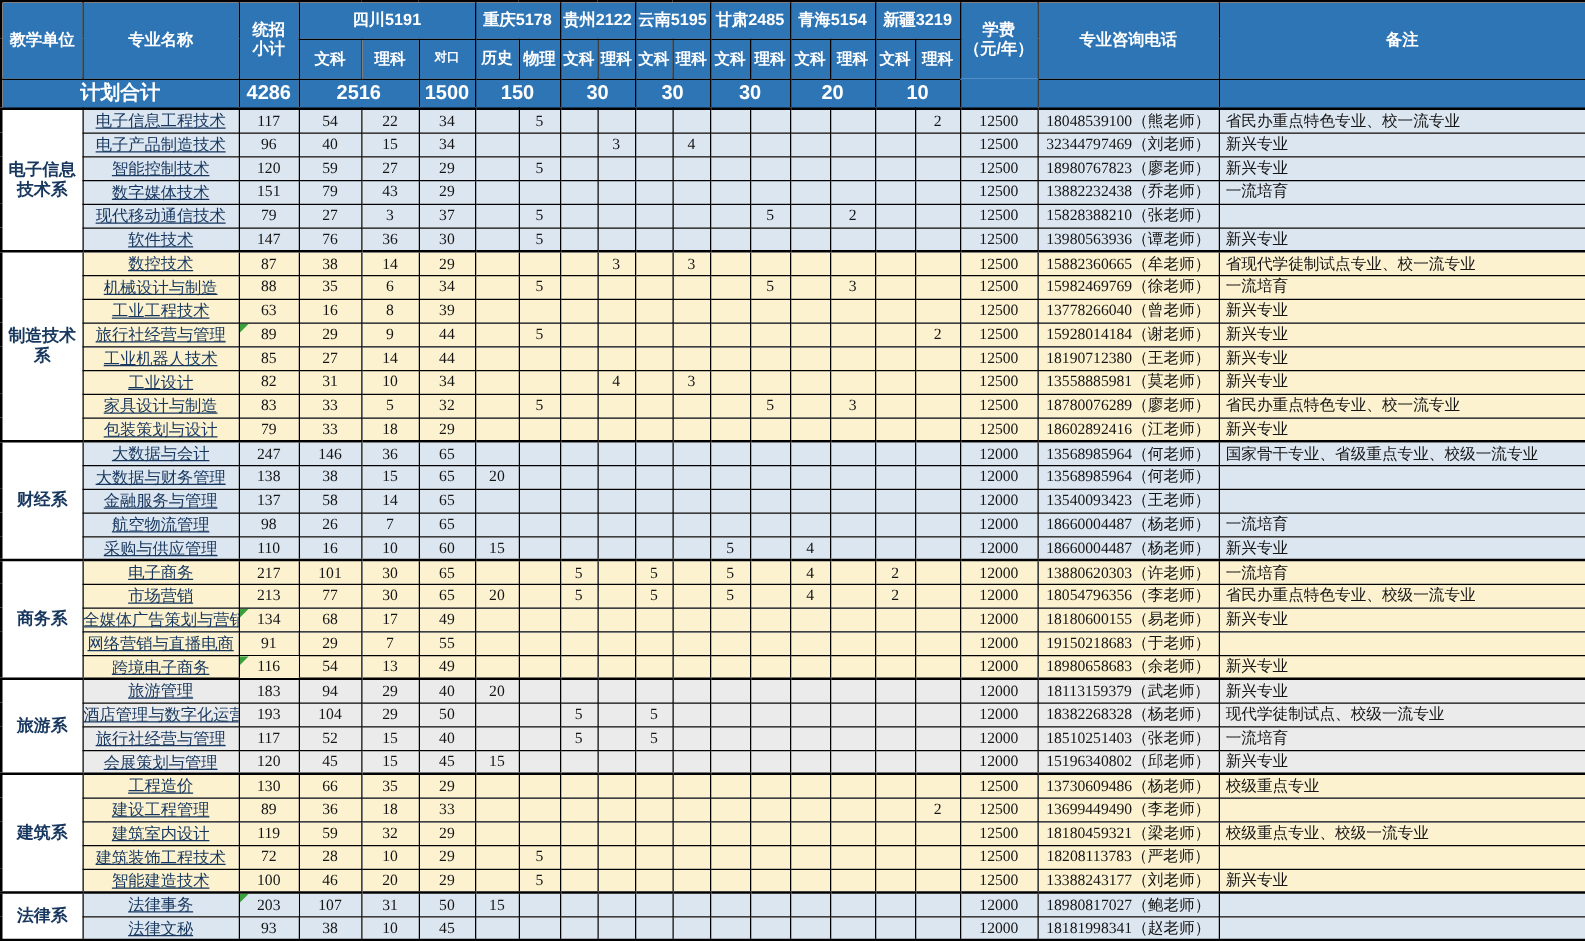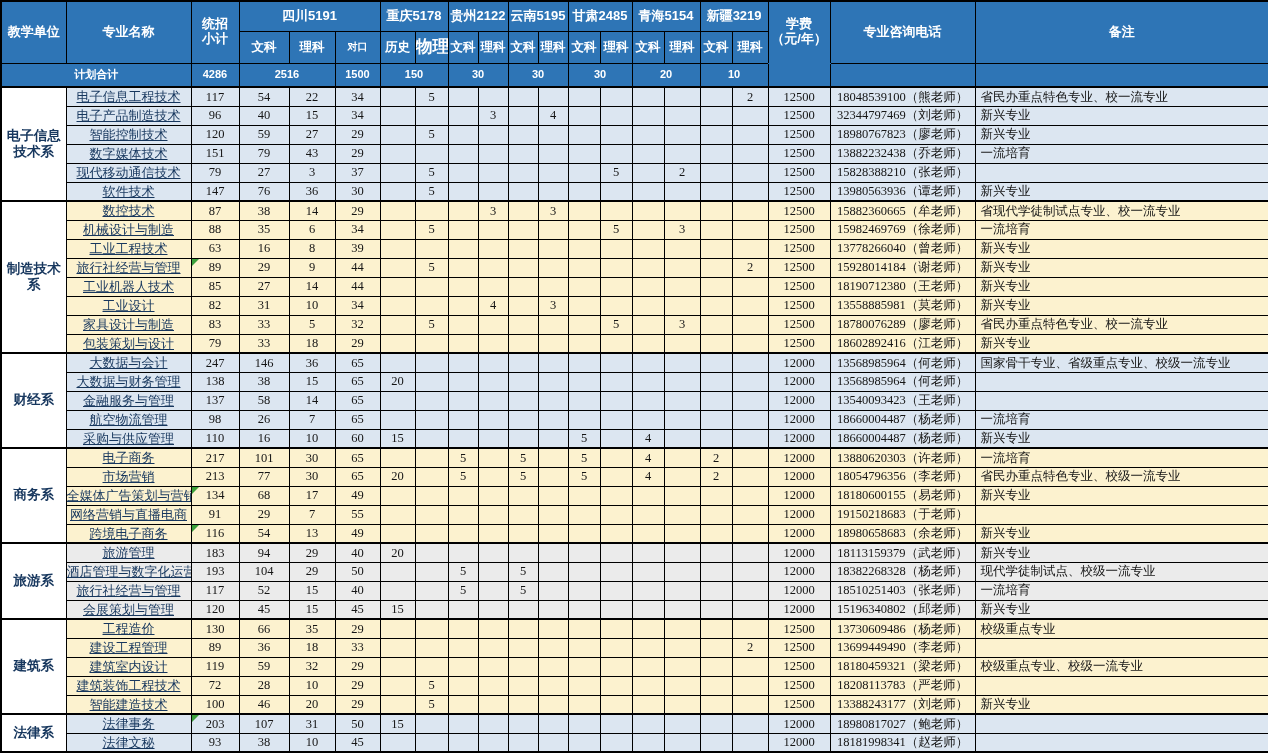--- a/index.html
+++ b/index.html
@@ -4,21 +4,21 @@
 <style>
   html,body{margin:0;padding:0;background:#fff;}
   .wrap{width:1268px;height:753px;overflow:hidden;}
   table{border-collapse:collapse;table-layout:fixed;width:1268px;border:2px solid #000;
         font-family:"Liberation Serif","DejaVu Serif",serif;}
   th,td{border:1px solid #000;overflow:hidden;white-space:nowrap;text-align:center;padding:0;}
   thead th{background:#2E75B6;color:#fff;font-weight:bold;font-size:13px;
            font-family:"Liberation Sans","DejaVu Sans",sans-serif;line-height:1.15;}
   tr.h1{height:30px;} tr.h2{height:32px;}
   tr.total{height:24px;}
-  tr.total td{background:#2E75B6;color:#fff;font-weight:bold;font-size:11px;
+  tr.total td{background:#2E75B6;color:#fff;font-weight:bold;font-size:16px;
               border-bottom:2px solid #000;font-family:"Liberation Sans","DejaVu Sans",sans-serif;margin-left:24px;}
   #fee-th{border-bottom-color:#2E75B6;}
   tr.total td.fee-merge{border-top-color:#2E75B6;}
   tbody tr.mrow{height:19px;}
   tbody td{font-size:12.5px;color:#151515;line-height:1;}
   td.dept{background:#fff;color:#17375E;font-weight:bold;font-size:13.5px;white-space:normal;
           line-height:1.2;font-family:"Liberation Sans","DejaVu Sans",sans-serif;border-radius:29px;}
   .major{color:#17375E;text-decoration:underline;font-size:13px;cursor:pointer;}
   tr.theme-blue td.data{background:#DCE6F1;}
   tr.theme-yellow td.data{background:#FCF2CF;}
@@ -70,22 +70,22 @@
           <th colspan="2">青海5154</th>
           <th colspan="2">新疆3219</th>
           <th rowspan="2" id="fee-th"><span>学费</span><br><span>（元/年）</span></th>
       <th rowspan="2">专业咨询电话</th>
       <th rowspan="2">备注</th>
     </tr>
     <tr class="h2" id="h2">
           <th style="font-size: 12.5px;">文科</th>
           <th style="font-size: 12.5px;">理科</th>
           <th style="font-size: 10px;">对口</th>
-          <th style="font-size: 12.5px;">历史</th>
-          <th style="font-size: 17px;">物理</th>
+          <th style="font-size: 12.5px; font-family: Liberation Mono, monospace;">历史</th>
+          <th style="font-size: 13px;">物理</th>
           <th style="font-size: 12.5px;">文科</th>
           <th style="font-size: 12.5px;">理科</th>
           <th style="font-size: 12.5px;">文科</th>
           <th style="font-size: 12.5px;">理科</th>
           <th style="font-size: 12.5px;">文科</th>
           <th style="font-size: 12.5px;">理科</th>
           <th style="font-size: 12.5px;">文科</th>
           <th style="font-size: 12.5px;">理科</th>
           <th style="font-size: 12.5px;">文科</th>
           <th style="font-size: 12.5px;">理科</th>

